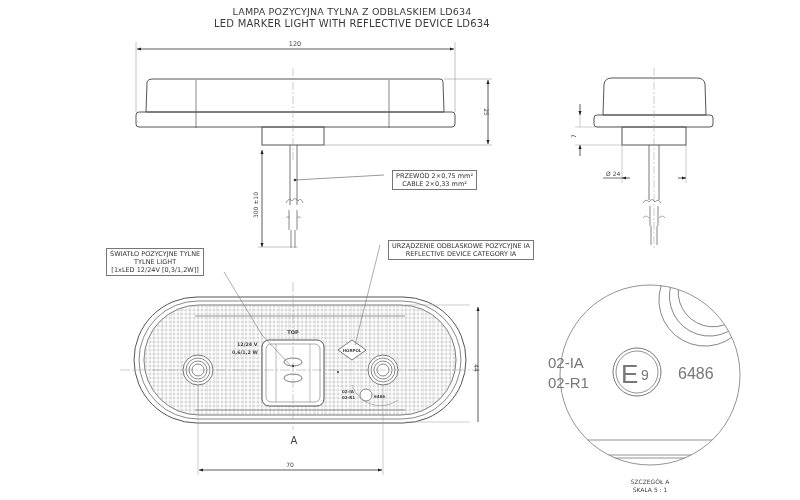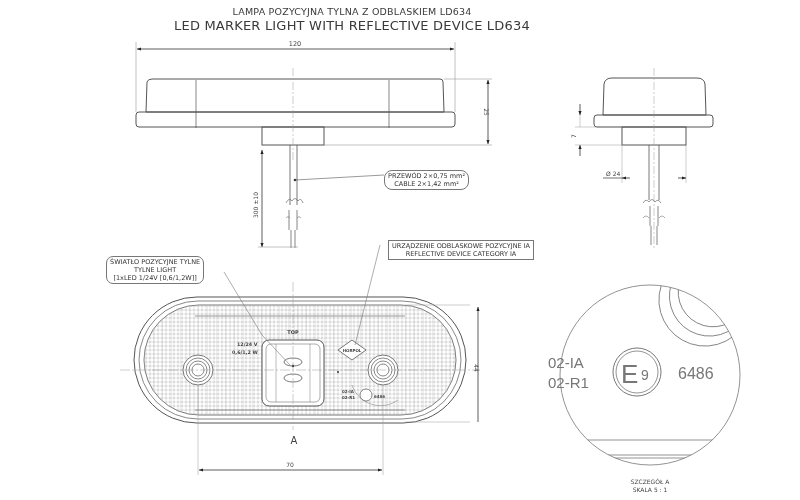--- a/index.html
+++ b/index.html
@@ -1,20 +1,20 @@
 <!DOCTYPE html>
 <html><head>
 <meta charset="utf-8">
 <style>
   html, body { margin:0; padding:0; background:#ffffff; }
   body { width:800px; height:500px; position:relative; overflow:hidden; font-family:"DejaVu Sans", sans-serif; color:#333; }
   #drawing { position:absolute; left:0; top:0; width:800px; height:500px; }
   .title { position:absolute; left:0; width:704px; text-align:center; font-family:"DejaVu Sans", sans-serif; color:#3a3a3a; letter-spacing:0.2px; }
   .title.main { top:6px; font-size:9.5px; }
-  .title.sub { top:18px; font-size:13px; }
+  .title.sub { top:18px; font-size:10px; }
   .note { position:absolute; border:1px solid #777; background:#fff; font-size:6.5px; line-height:8px; text-align:center; color:#333; padding:1px 3px; white-space:nowrap; }
   .dimtxt { font-family:"DejaVu Sans", sans-serif; fill:#444; }
   .detail-txt { font-family:"Liberation Sans", sans-serif; fill:#777; }
 </style>
 </head>
 <body>
 
 <div class="title main">LAMPA POZYCYJNA TYLNA Z ODBLASKIEM LD634</div>
 <div class="title sub">LED MARKER LIGHT WITH REFLECTIVE DEVICE LD634</div>
 
@@ -187,27 +187,27 @@
   </g>
   <text class="detail-txt" x="548" y="368" font-size="15">02-IA</text>
   <text class="detail-txt" x="548" y="388" font-size="15">02-R1</text>
   <text class="detail-txt" x="621" y="383" font-size="26">E</text>
   <text class="detail-txt" x="641" y="380" font-size="14">9</text>
   <text class="detail-txt" x="678" y="379" font-size="16">6486</text>
   <text class="dimtxt" x="650" y="484" font-size="6" text-anchor="middle">SZCZEGÓŁ A</text>
   <text class="dimtxt" x="650" y="492" font-size="6" text-anchor="middle">SKALA 5 : 1</text>
 </svg>
 
-<div class="note" style="left:384px; top:170px;border-radius:8px;">
+<div class="note" style="left:392px; top:170px;">
   <div>PRZEWÓD 2×0,75 mm²</div>
-  <div>CABLE 2×1,42 mm²</div>
+  <div>CABLE 2×0,33 mm²</div>
 </div>
 
-<div class="note" style="left:106px; top:256px;border-radius:7px;">
+<div class="note" style="left:106px; top:248px;">
   <div>ŚWIATŁO POZYCYJNE TYLNE</div>
   <div>TYLNE LIGHT</div>
-  <div>[1xLED 1/24V [0,6/1,2W]]</div>
+  <div>[1xLED 12/24V [0,3/1,2W]]</div>
 </div>
 
 <div class="note" style="left:388px; top:240px;">
   <div>URZĄDZENIE ODBLASKOWE POZYCYJNE IA</div>
   <div>REFLECTIVE DEVICE CATEGORY IA</div>
 </div>
 
 </body></html>

